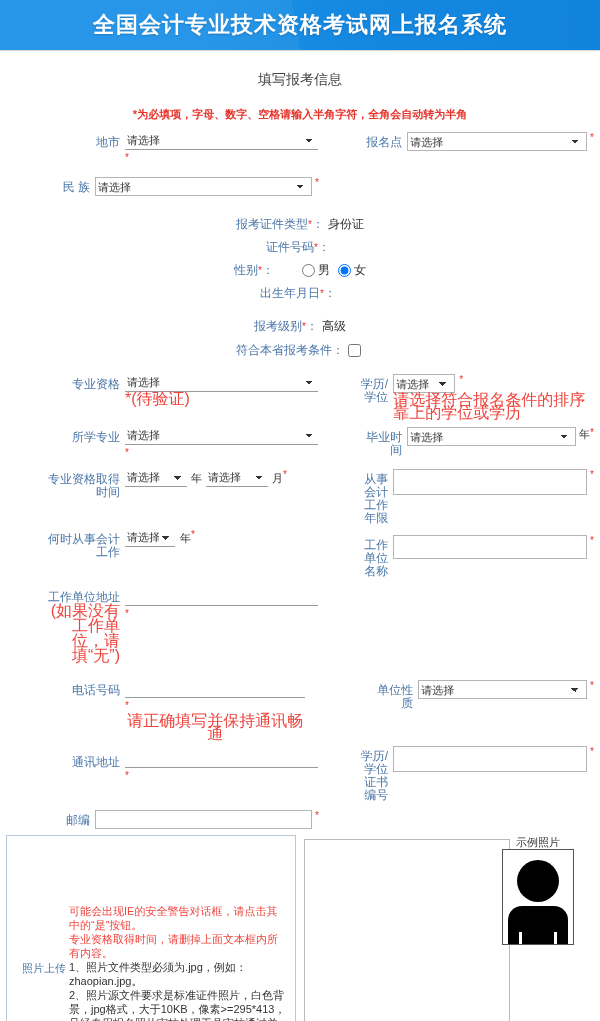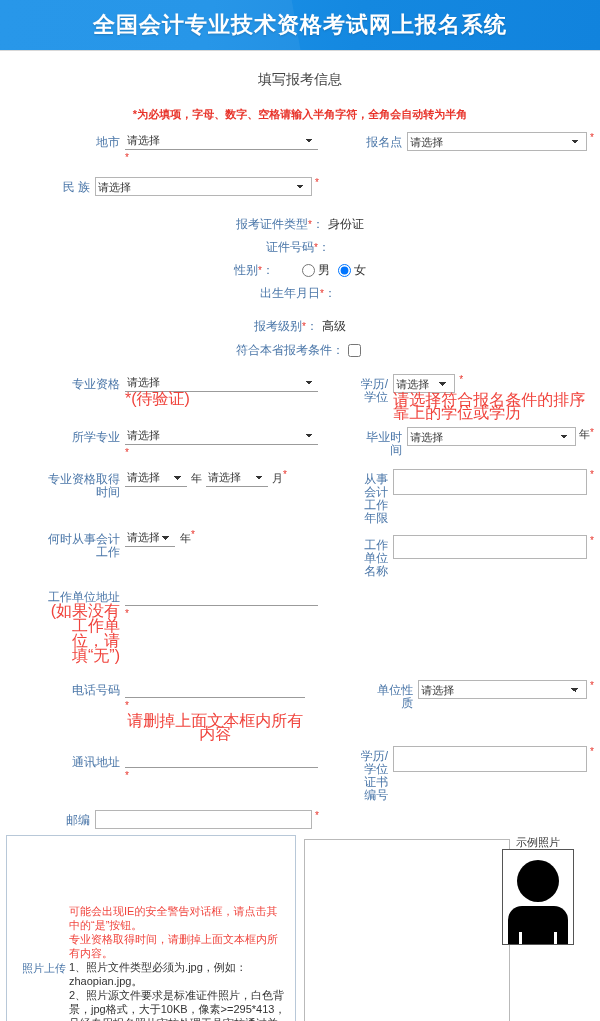--- a/index.html
+++ b/index.html
@@ -382,21 +382,21 @@
     </div>
     <div class="cell right"></div>
   </div>
 
   <div class="frow" style="margin-top:16px;gap:24px;">
     <div class="cell left">
       <div class="lbl w-l">电话号码</div>
       <div class="fieldwrap">
         <input type="text" class="u" style="">
         <span class="star">*</span>
-        <span class="hint" style="text-align:center;margin-top:2px;">请删掉上面文本框内所有内容</span>
+        <span class="hint" style="text-align:center;margin-top:2px;">请正确填写并保持通讯畅通</span>
       </div>
     </div>
     <div class="cell right">
       <div class="lbl w-r">单位性质</div>
       <div class="fieldwrap" style="display:flex;align-items:flex-start;">
         <select class="b">
           <option>请选择</option>
         </select>
         <span class="star" style="margin-left:3px;">*</span>
       </div>

